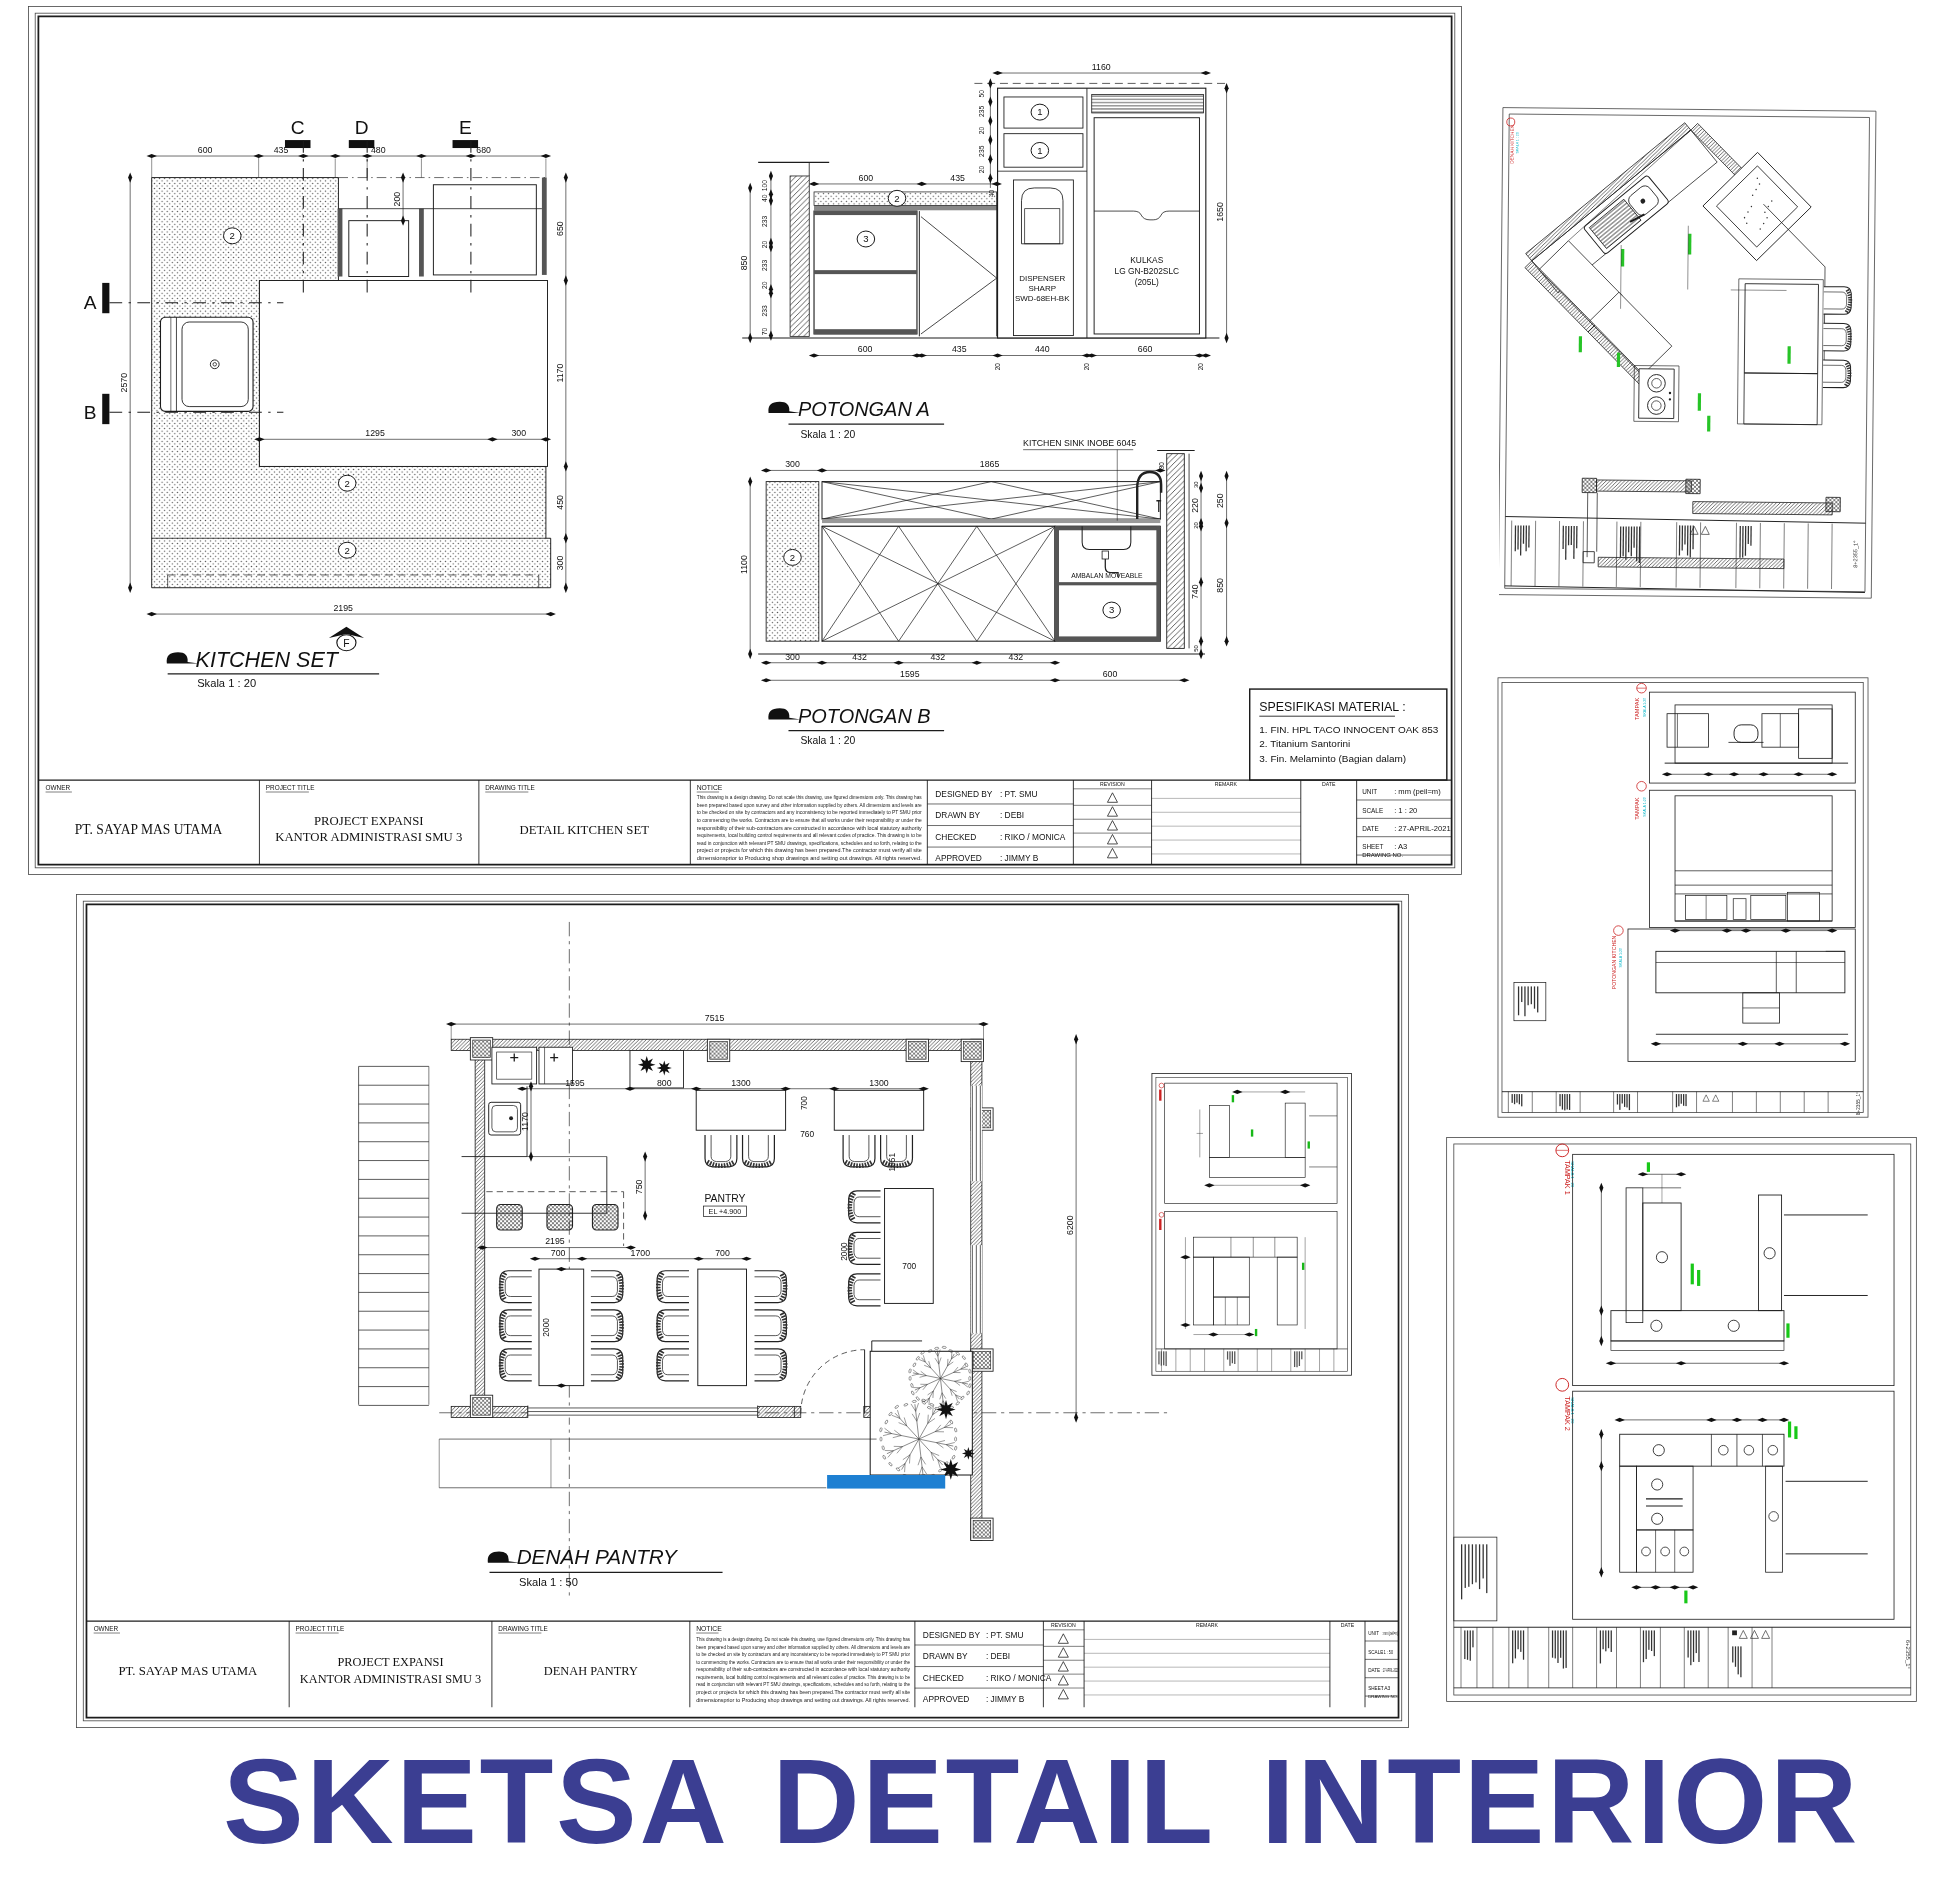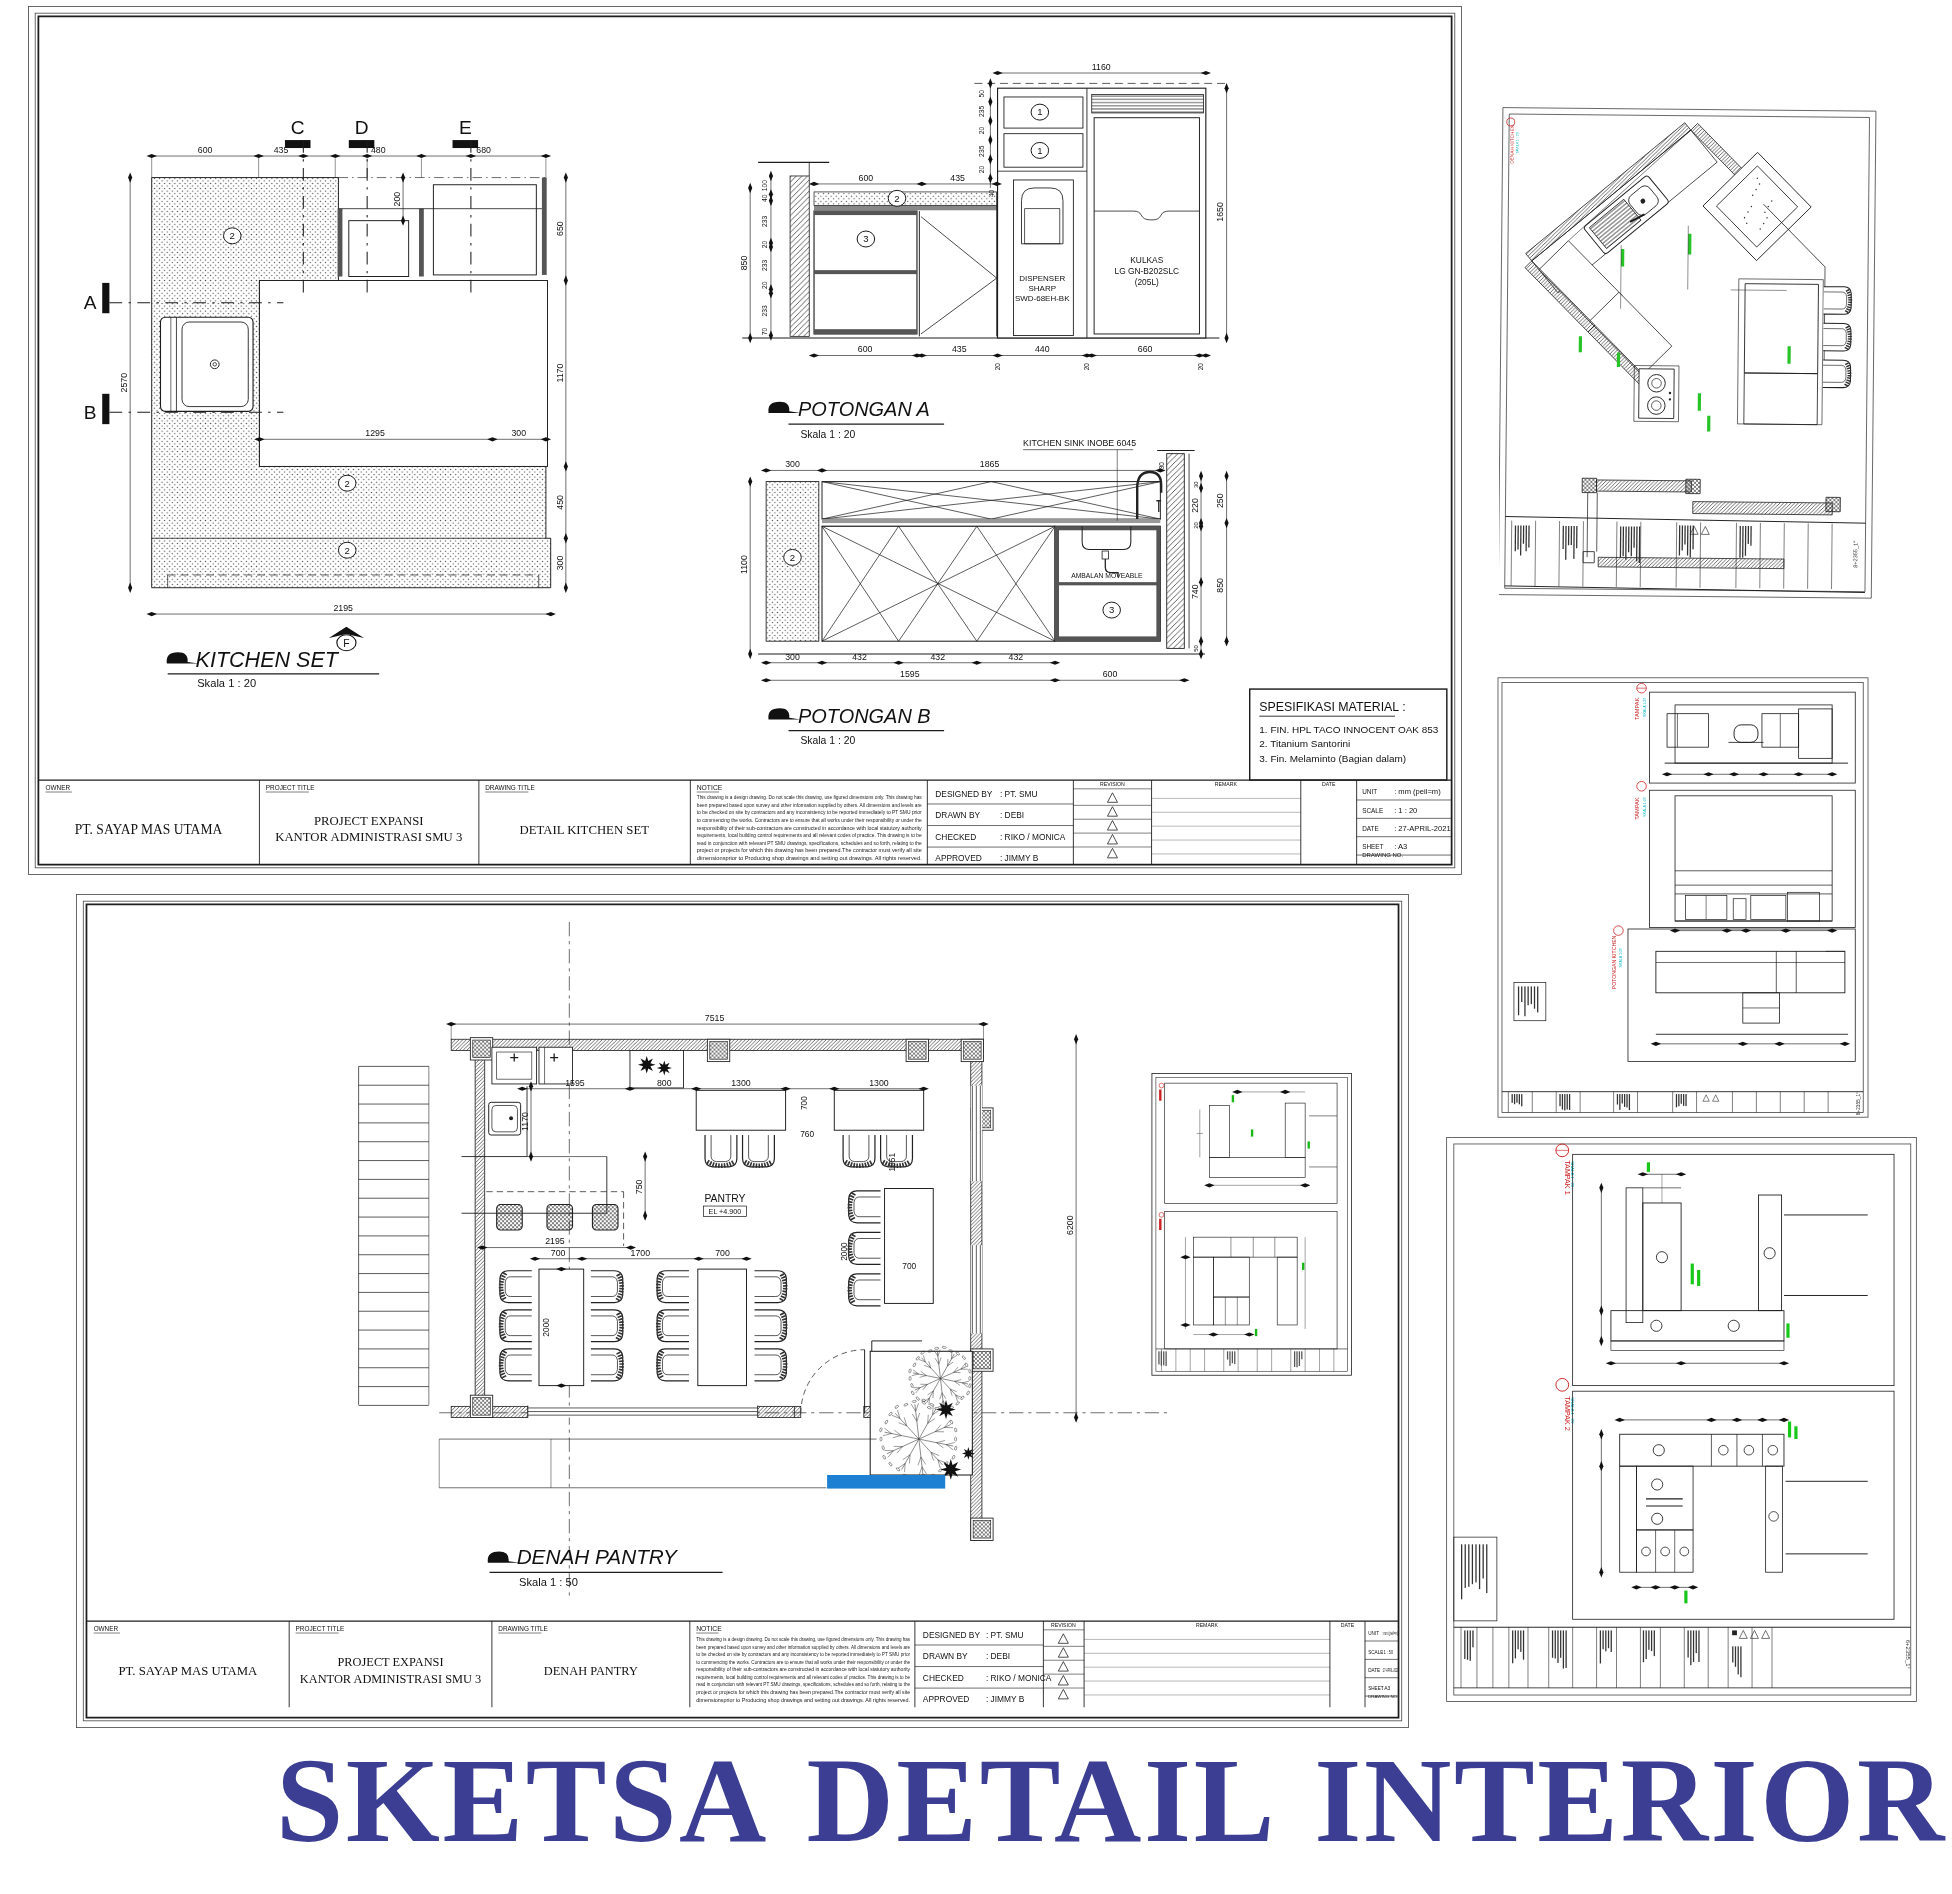--- a/index.html
+++ b/index.html
@@ -1,17 +1,17 @@
 <!DOCTYPE html>
 <html style="font-size:12.8px"><head><meta charset="utf-8"><style>
 html,body{margin:0;padding:0;background:#fff;}
 #page{position:relative;width:1952px;height:1895px;background:#fff;overflow:hidden;font-family:"Liberation Sans",sans-serif;}
 #page svg{position:absolute;display:block;}
 #bigtitle{position:absolute;left:223px;top:1731px;width:1724px;color:#3b3e92;
-font-family:Liberation Serif, serif;font-weight:bold;font-size:121px;letter-spacing:2.6px;word-spacing:11.2px;white-space:nowrap;text-align:right;}
+font-family:Liberation Sans, sans-serif;font-weight:bold;font-size:121px;letter-spacing:2.6px;word-spacing:11.2px;white-space:nowrap;}
 </style></head><body>
 <div id="page">
 <svg width="8" height="8" style="left:0;top:0" viewBox="0 0 10 10">
       <defs>
 <pattern id="pdot" width="6.4" height="6.4" patternUnits="userSpaceOnUse">
           <circle cx="1.6" cy="1.6" r="0.85" fill="#4a4a4a"></circle>
           <circle cx="4.8" cy="4.8" r="0.85" fill="#4a4a4a"></circle>
         </pattern>
 <pattern id="pdiag" width="7" height="7" patternUnits="userSpaceOnUse">
           <path d="M-1,8 L8,-1" stroke="#3a3a3a" stroke-width="1"></path>

